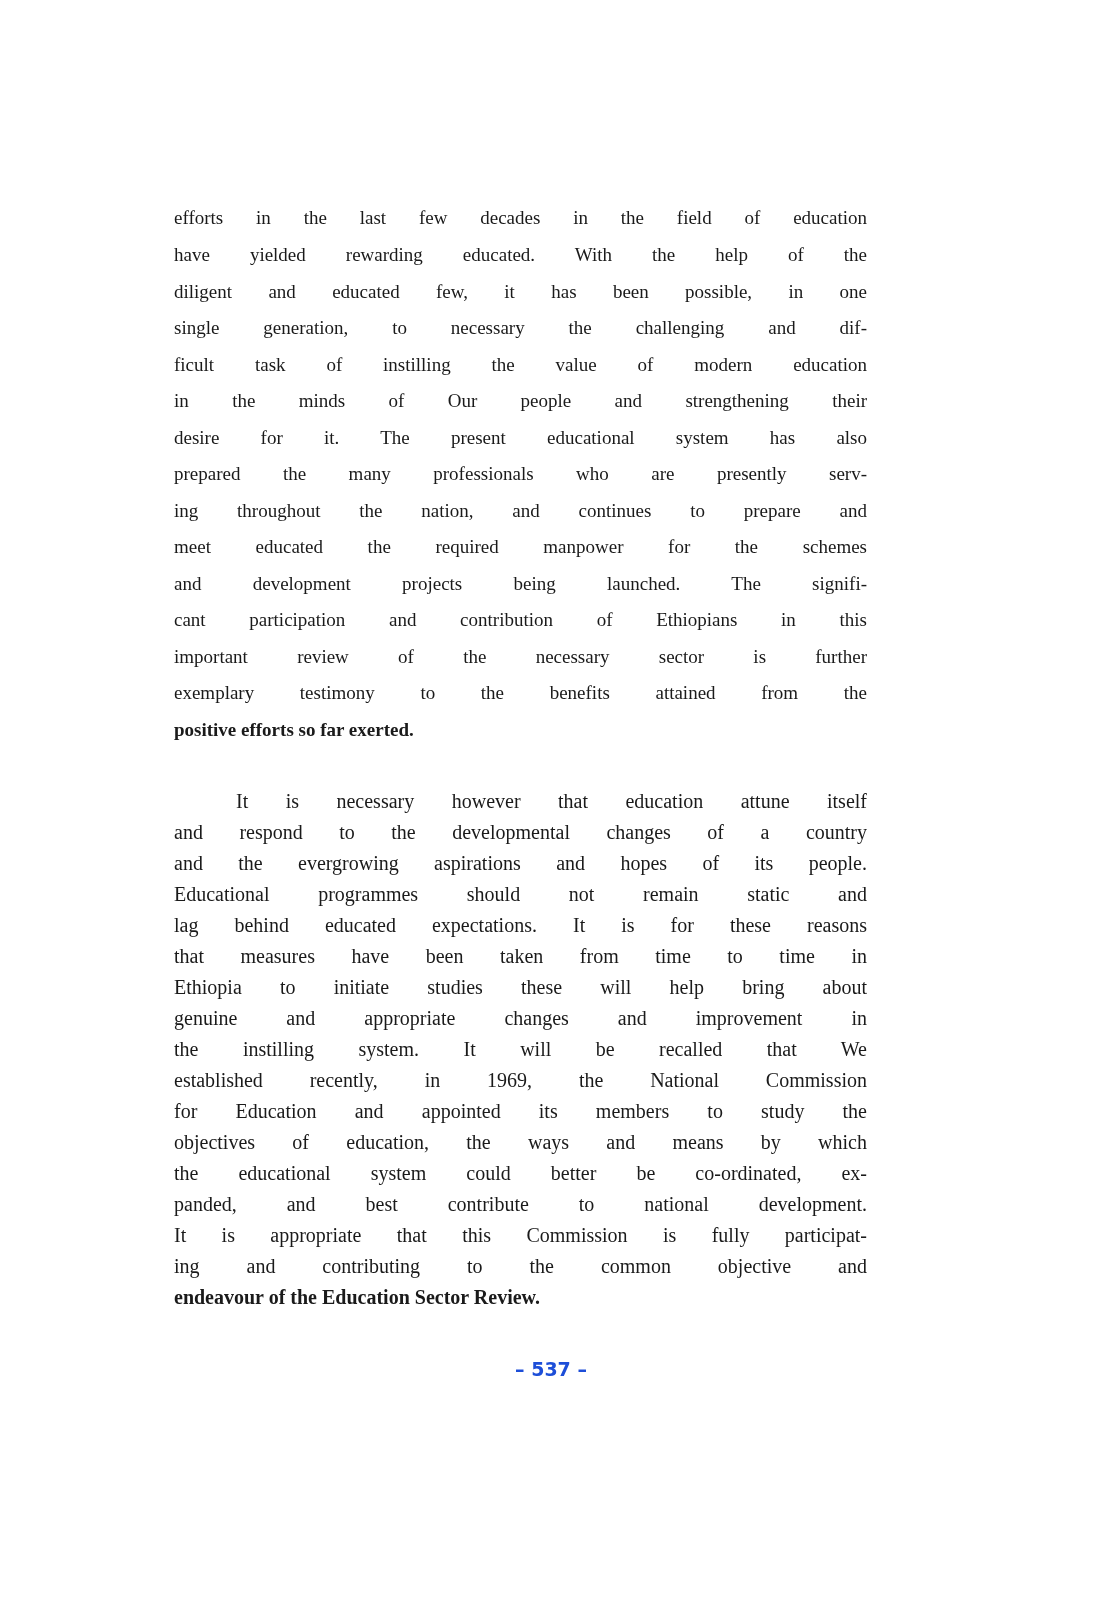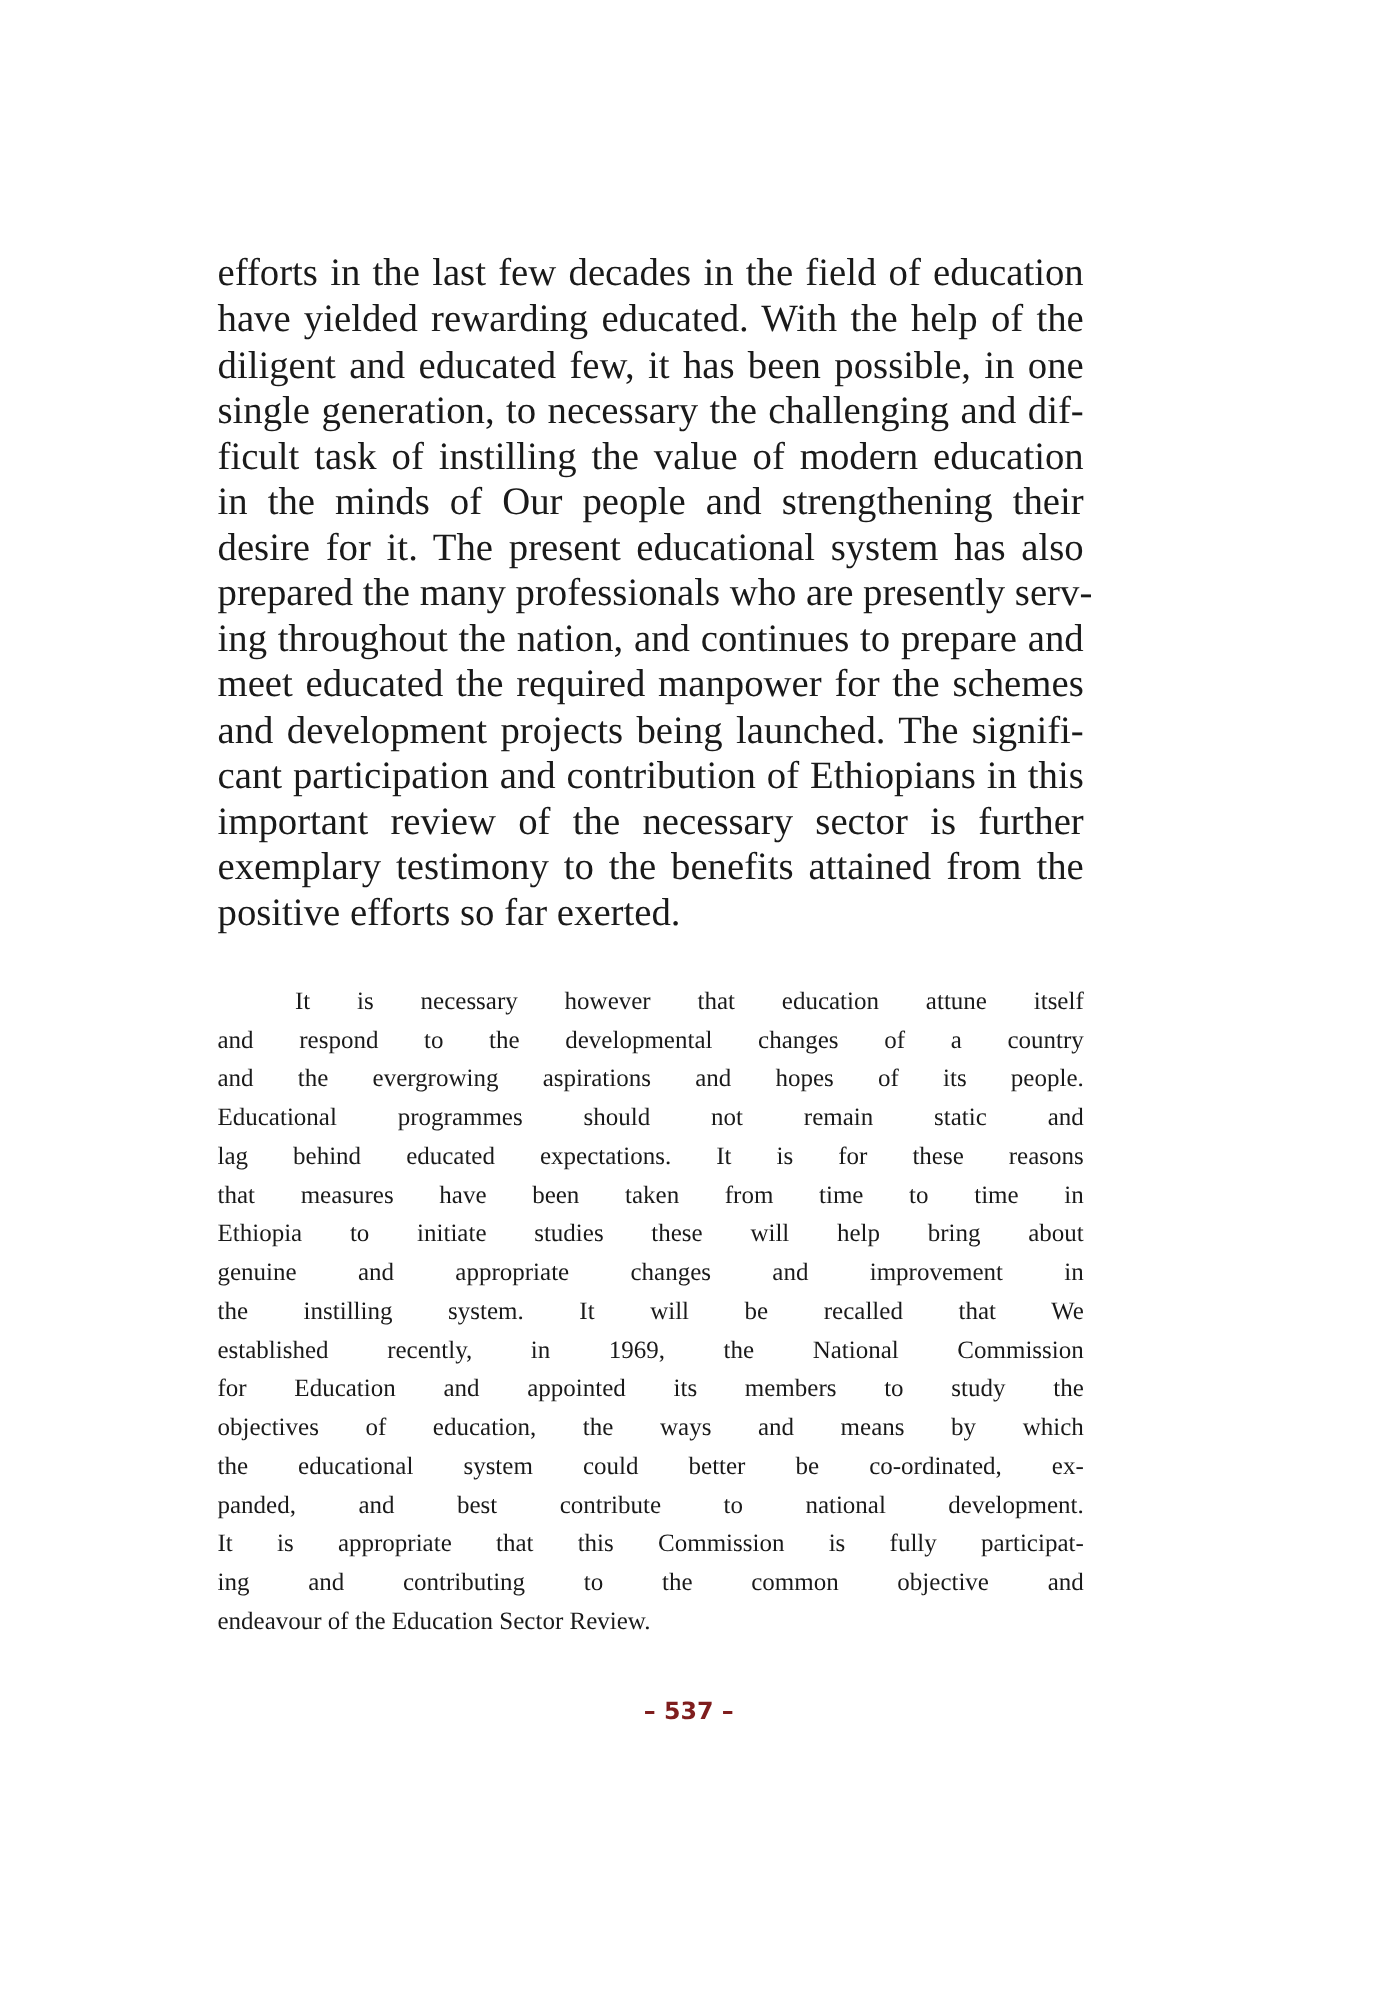--- a/index.html
+++ b/index.html
@@ -19,46 +19,47 @@
     position: absolute;
     left: 174px;
     width: 693px;
     top: 0;
   }
   .line {
     position: absolute;
     left: 0;
     width: 693px;
     white-space: nowrap;
-    font-size: 31px;
+    font-size: 19px;
     line-height: 36px;
     text-align: justify;
     text-align-last: justify;
   }
   .line.last {
     text-align-last: left;
+    font-weight: bold;
   }
   .p2 .line {
     font-size: 20px;
     line-height: 31px;
   }
   .indent {
     padding-left: 62px;
     box-sizing: border-box;
   }
   .page-number {
     position: absolute;
     top: 1358px;
     left: 0;
     width: 1102px;
     text-align: center;
     font-family: "DejaVu Sans", sans-serif;
     font-weight: bold;
     font-size: 19px;
-    color: #7f1d1d;
+    color: #1d4ed8;
   }
 </style>
 </head>
 <body>
 
 <div class="page-body">
   <div class="p1">
     <div class="line" style="top:200px">efforts in the last few decades in the field of education</div>
     <div class="line" style="top:237px">have yielded rewarding educated. With the help of the</div>
     <div class="line" style="top:274px">diligent and educated few, it has been possible, in one</div>

